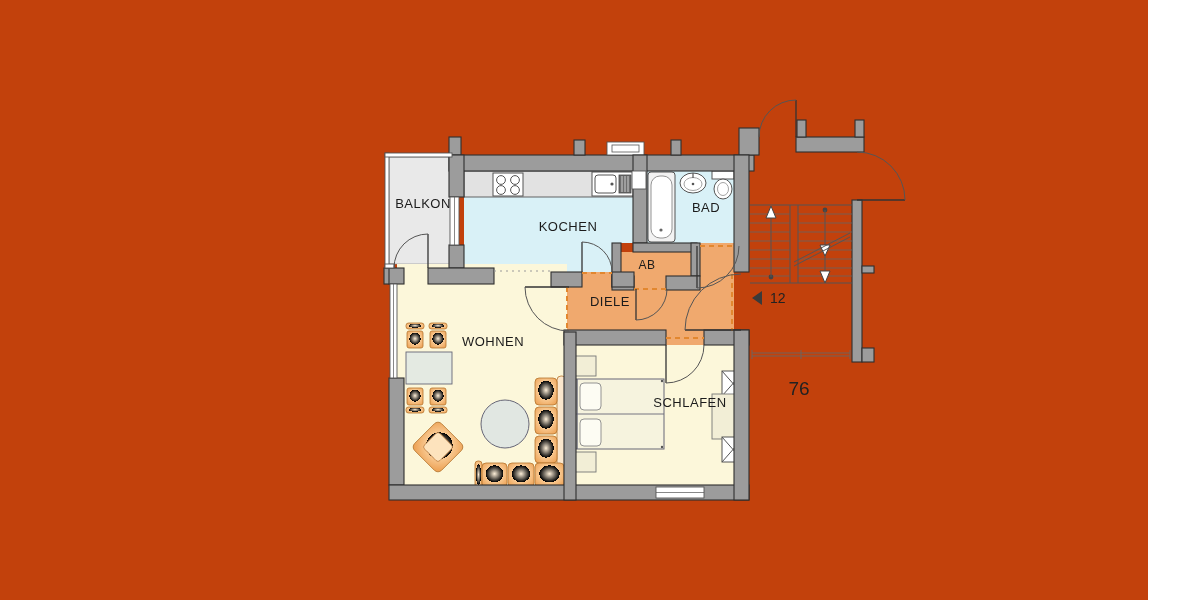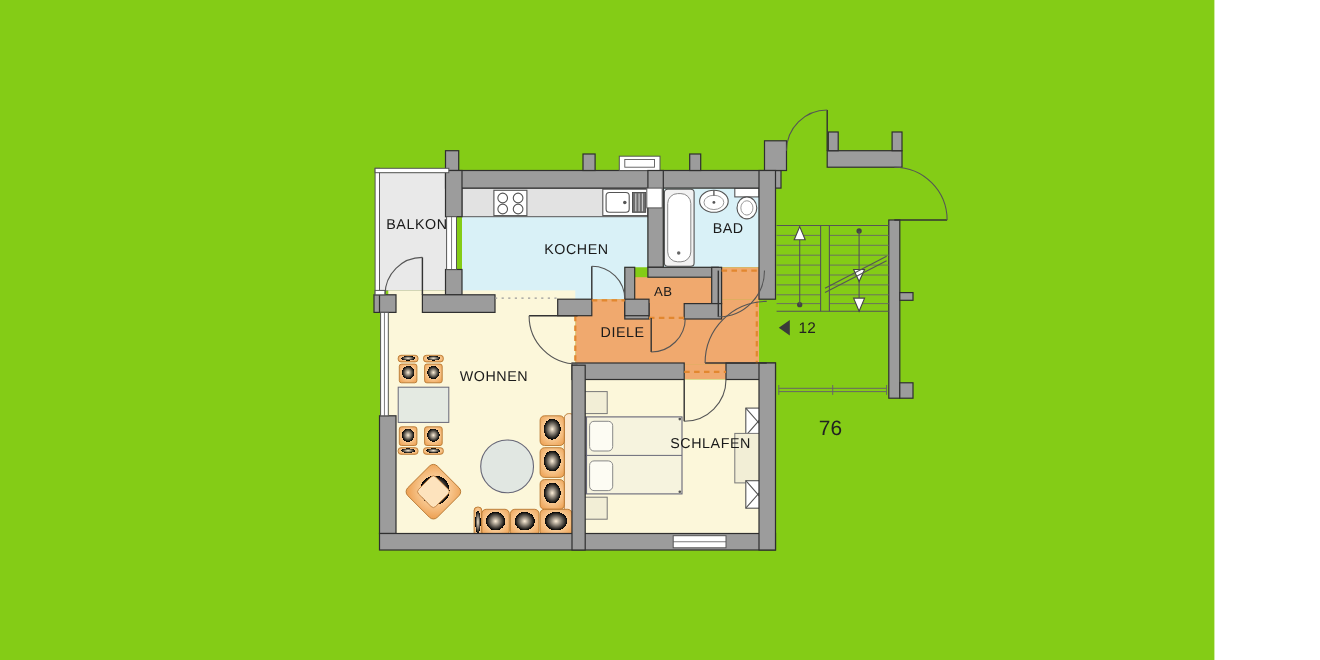--- a/index.html
+++ b/index.html
@@ -1,16 +1,16 @@
 <!DOCTYPE html>
 <html style="--wall: #9c9c9c; --wall-outline: #2f2f2f; --floor-living: #fcf7da; --floor-wet: #d9f1f7; --floor-hall: #f0a96e; --floor-balcony: #e9e9e9; --furniture-accent: #f2a55e; --diele-dash: #e2872f;"><head>
 <meta charset="utf-8">
 <style>
   html,body{margin:0;padding:0;background:#ffffff;}
-  .stage{width:1104px;height:600px;position:relative;background:#84cc16;overflow:hidden;}
+  .stage{width:1104px;height:600px;position:relative;background:#c2410c;overflow:hidden;padding-left:44px;}
   svg{display:block;}
   .wall{fill:var(--wall,#9c9c9c);stroke:var(--wall-outline,#2f2f2f);stroke-width:1.1;}
   .rail{fill:#ffffff;stroke:#555;stroke-width:0.9;}
   .win{fill:#ffffff;stroke:#555;stroke-width:0.9;}
   .floor-living{fill:var(--floor-living,#fcf7da);}
   .floor-wet{fill:var(--floor-wet,#d9f1f7);}
   .floor-hall{fill:var(--floor-hall,#f0a96e);}
   .floor-balcony{fill:var(--floor-balcony,#e9e9e9);stroke:#888;stroke-width:0.6;}
   .odash{stroke:var(--diele-dash,#e2872f);stroke-width:2;stroke-dasharray:5 4;fill:none;}
   .gdot{stroke:#999;stroke-width:1.2;stroke-dasharray:2 4;fill:none;}

